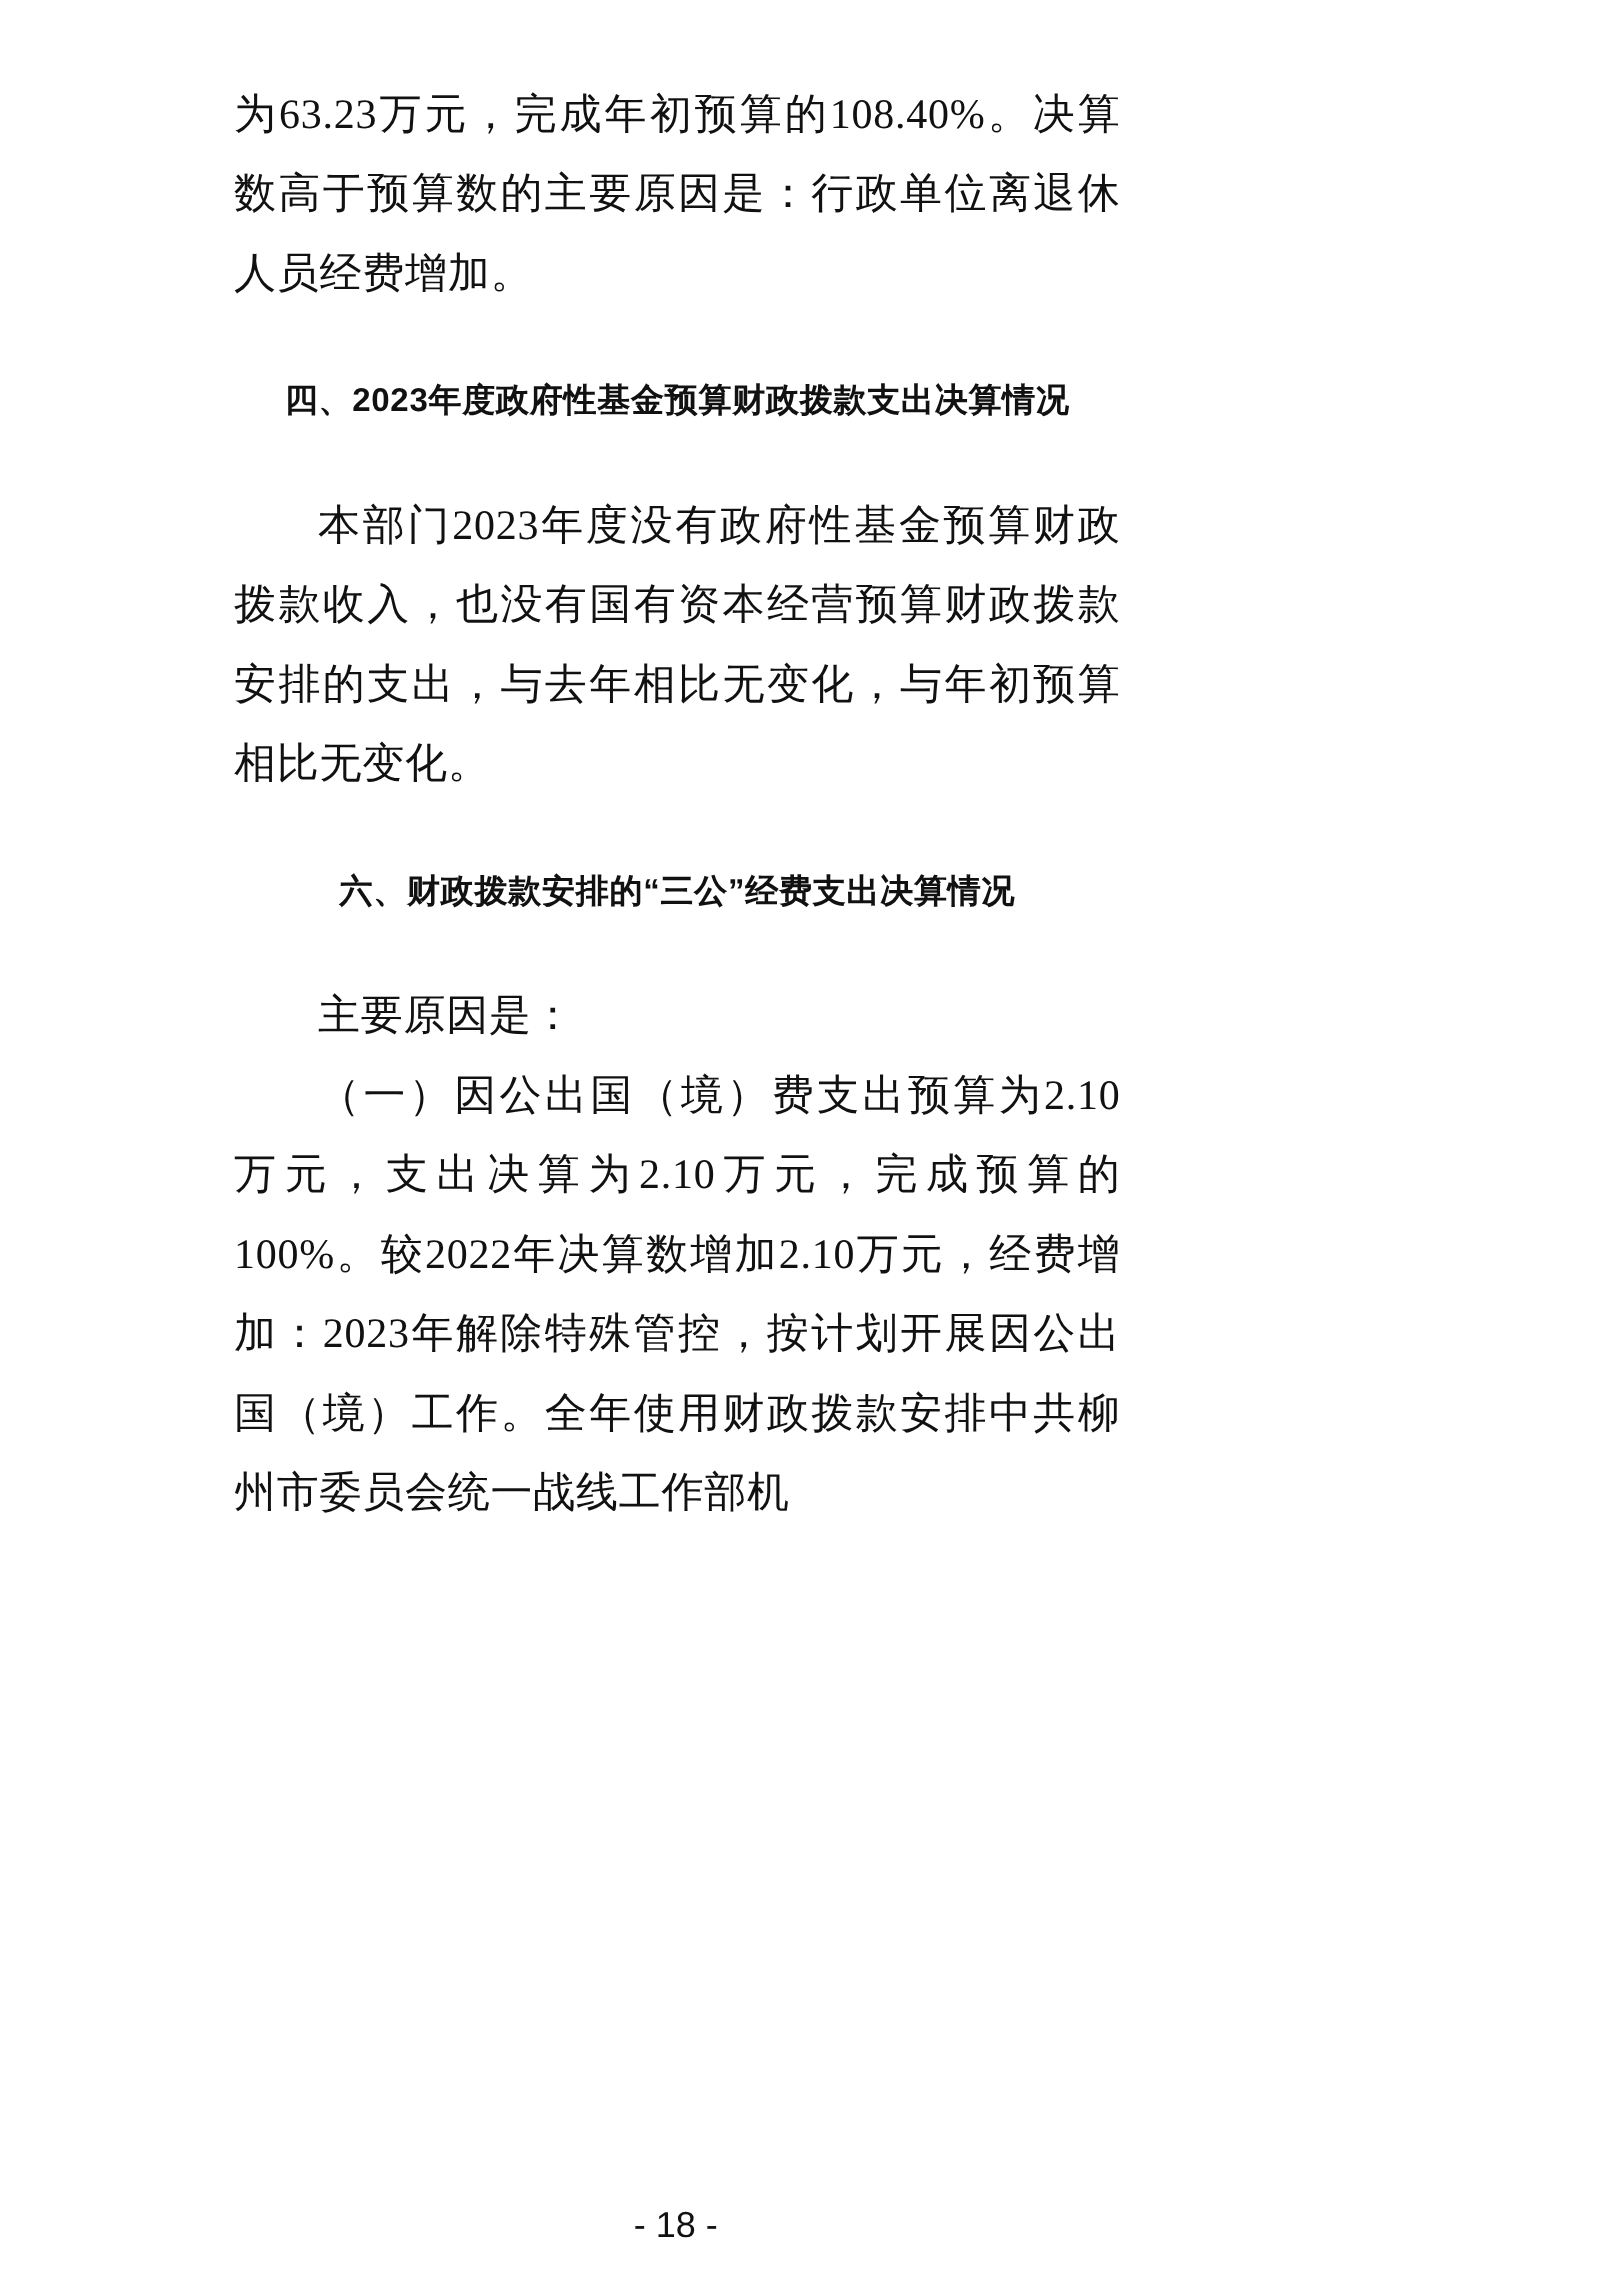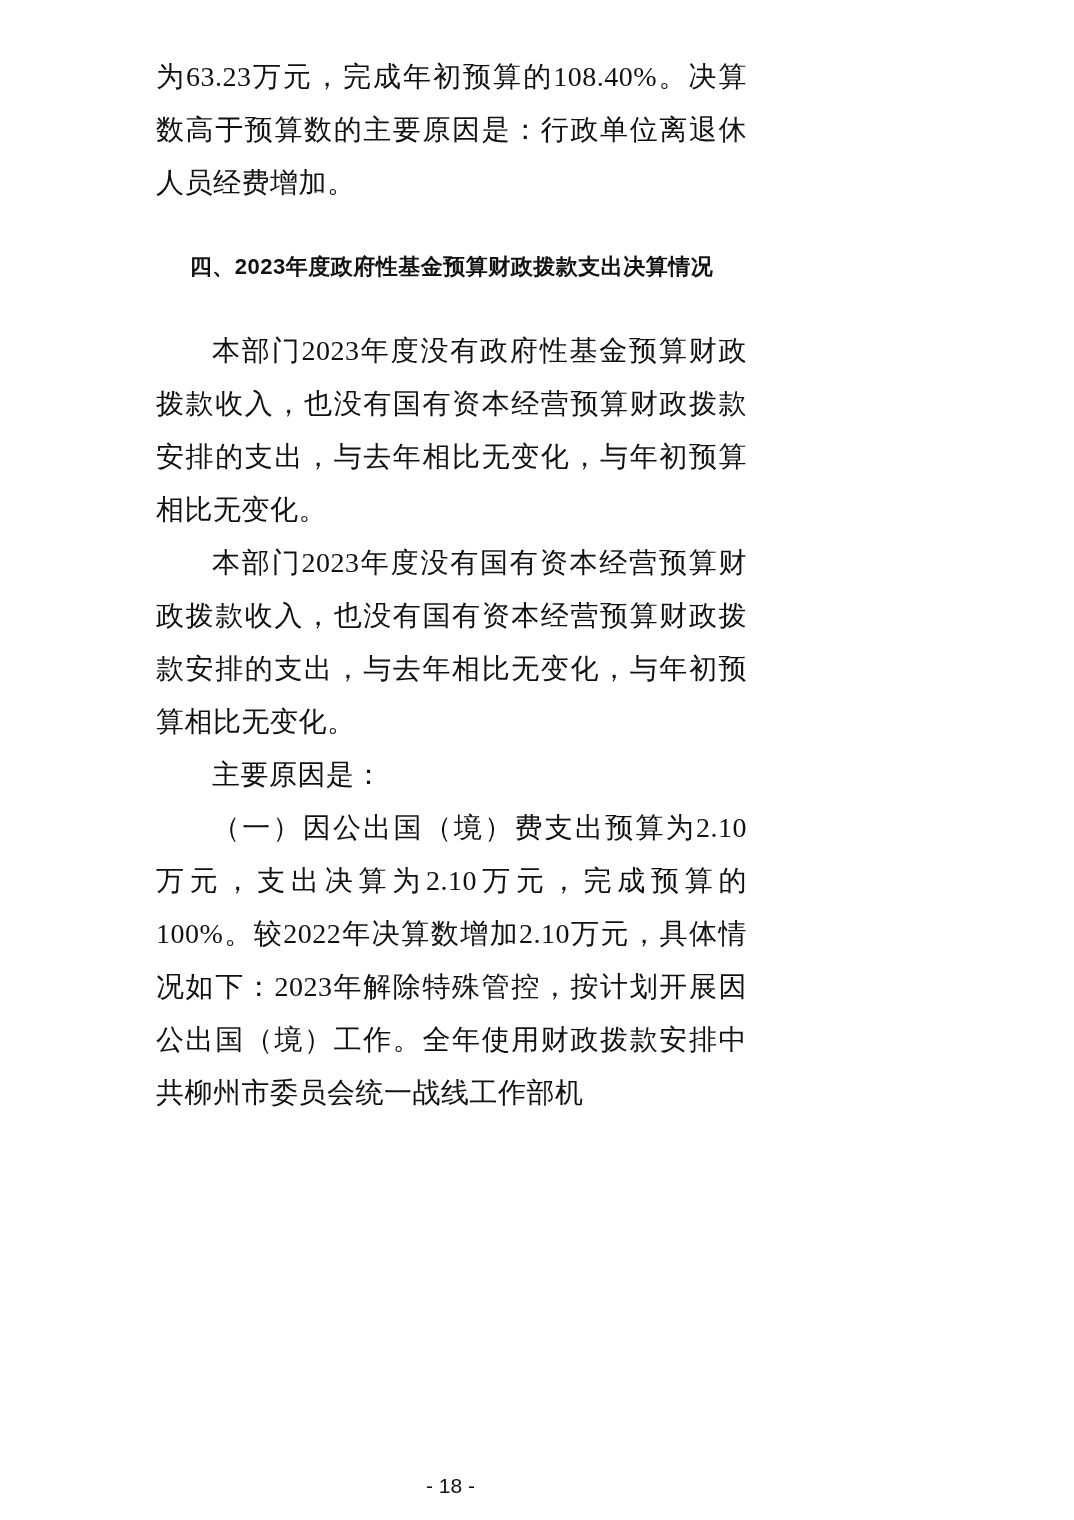--- a/index.html
+++ b/index.html
@@ -38,39 +38,39 @@
     margin: 31px 0 31px 0;
     letter-spacing: 0.5px;
   }
   .page-number {
     position: absolute;
     left: 0;
     right: 0;
     bottom: 22px;
     text-align: center;
     font-family: "Liberation Sans", "DejaVu Sans", sans-serif;
-    font-size: 21px;
+    font-size: 24px;
     color: #111111;
   }
 </style>
 </head>
 <body>
 
 <div class="page">
 
   <p class="body-par">为63.23万元，完成年初预算的108.40%。决算数高于预算数的主要原因是：行政单位离退休人员经费增加。</p>
 
   <h2 class="sec-heading">四、2023年度政府性基金预算财政拨款支出决算情况</h2>
 
   <p class="body-par indent2">本部门2023年度没有政府性基金预算财政拨款收入，也没有国有资本经营预算财政拨款安排的支出，与去年相比无变化，与年初预算相比无变化。</p>
 
 
-  <p class="body-par indent2">本部门2023年度没有国有资本经营预算财政拨款收入，也没有国有资本经营预算财政拨款安排的支出，与去年相比无变化，与年初预算相比无变化。</p>
 
+  <h2 class="sec-heading">六、财政拨款安排的“三公”经费支出决算情况</h2>
 
 
   <p class="body-par indent2">主要原因是：</p>
 
-  <p class="body-par indent2">（一）因公出国（境）费支出预算为2.10万元，支出决算为2.10万元，完成预算的100%。较2022年决算数增加2.10万元，具体情况如下：2023年解除特殊管控，按计划开展因公出国（境）工作。全年使用财政拨款安排中共柳州市委员会统一战线工作部机</p>
+  <p class="body-par indent2">（一）因公出国（境）费支出预算为2.10万元，支出决算为2.10万元，完成预算的100%。较2022年决算数增加2.10万元，经费增加：2023年解除特殊管控，按计划开展因公出国（境）工作。全年使用财政拨款安排中共柳州市委员会统一战线工作部机</p>
 
   <div class="page-number">- 18 -</div>
 
 </div>
 
 </body></html>

